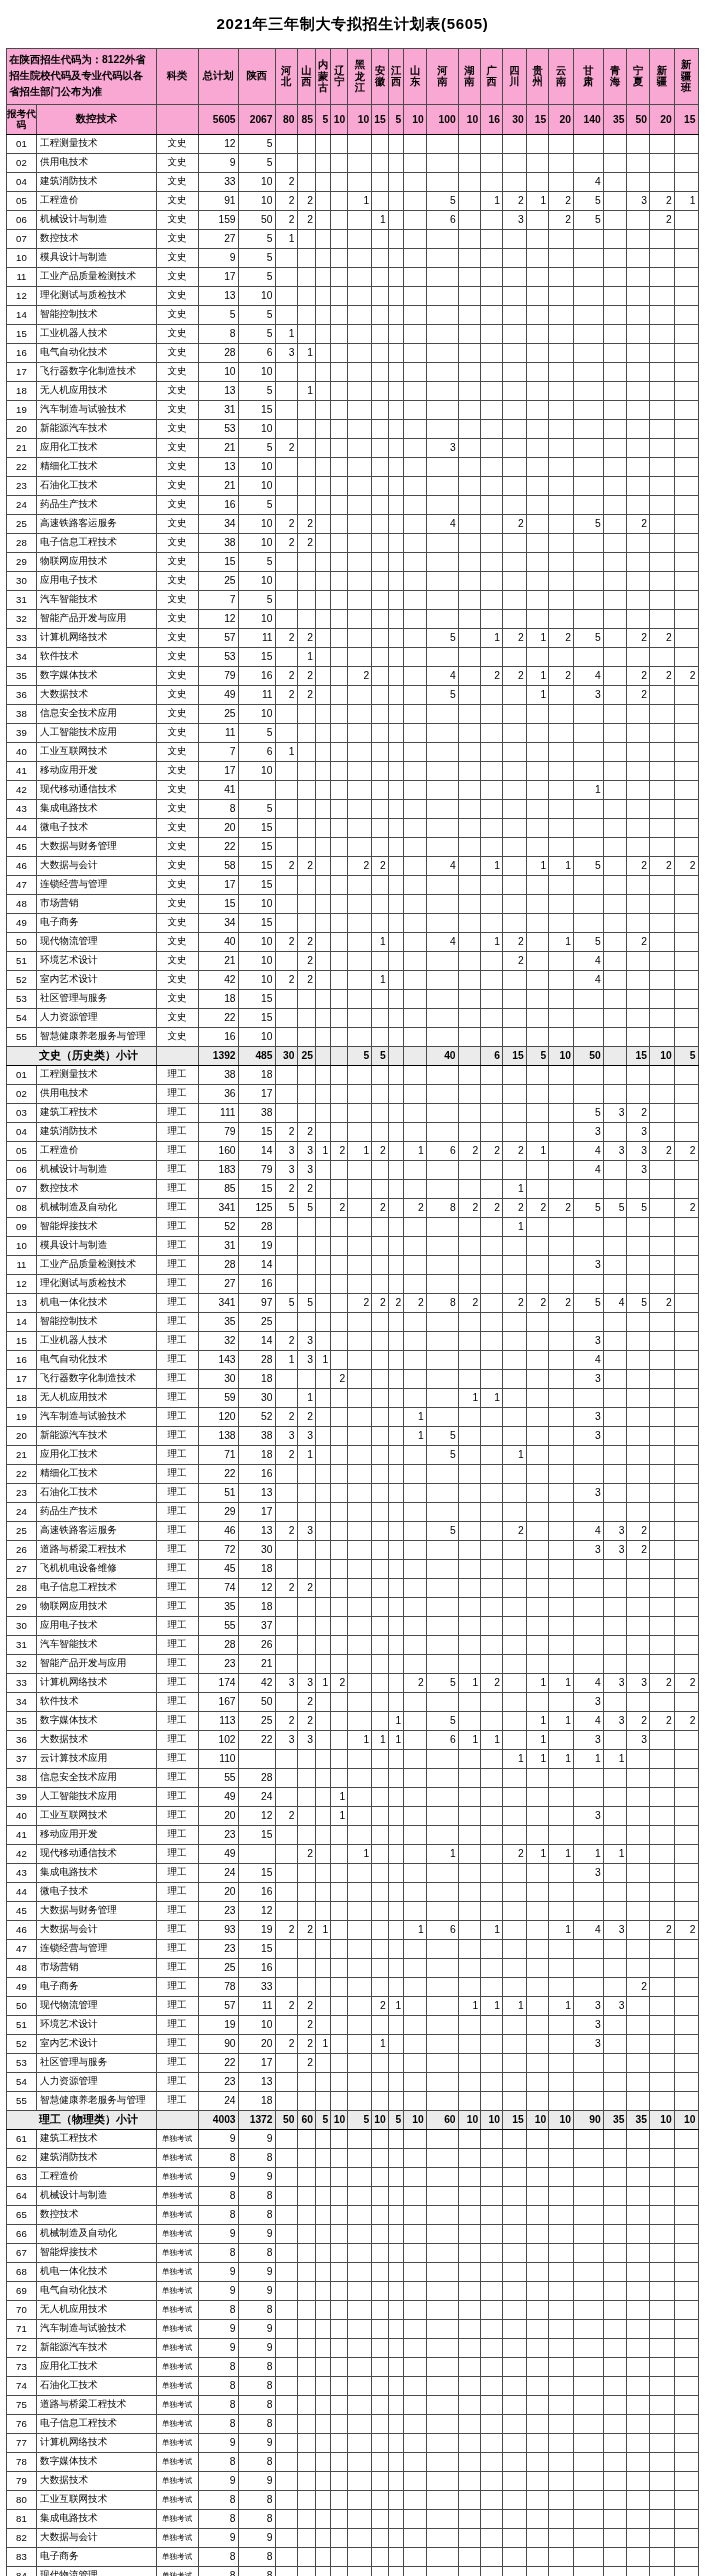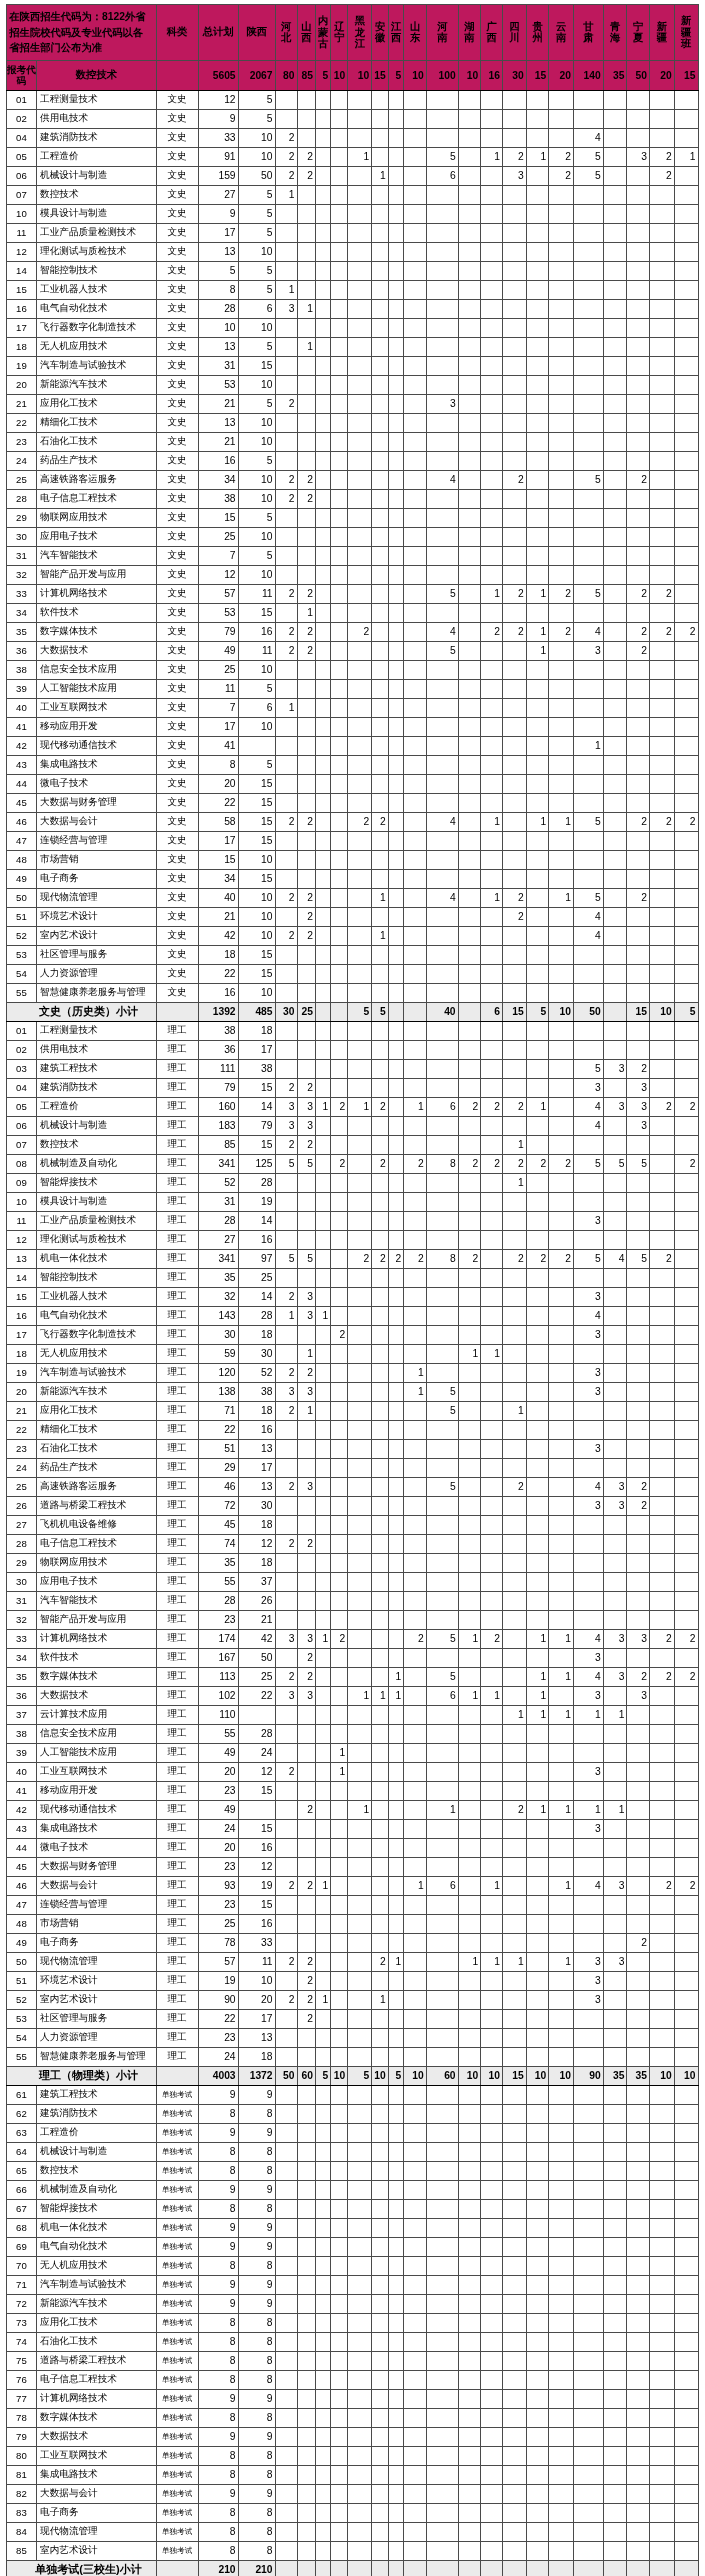--- a/index.html
+++ b/index.html
@@ -1,41 +1,42 @@
 <!DOCTYPE html>
 <html style="font-size:11px"><head>
 <meta charset="utf-8">
 <style>
   html,body{margin:0;padding:0;background:#fff;}
   body{width:705px;height:2576px;overflow:hidden;font-family:"Liberation Sans","DejaVu Sans",sans-serif;color:#000;}
   .page{padding:4.1px 5.5px 0 5.5px;}
   .title{font-size:15px;font-weight:bold;text-align:center;margin:11px 0 13.8px 0;letter-spacing:0.7px;}
   table{border-collapse:collapse;table-layout:fixed;width:693px;border:1.4px solid #000;}
   th,td{border:0.7px solid #4a4a4a;overflow:hidden;white-space:nowrap;padding:0;font-size:10.3px;}
-  thead th{font-weight:bold;background:#be185d;}
+  thead th{font-weight:bold;background:#f9a8d4;}
   .note-cell{font-size:10.3px;text-align:left;padding:1.4px 2.8px;white-space:normal;line-height:1.55;font-weight:bold;}
   .hrow1 th{height:52px;vertical-align:middle;}
   .hrow2 th{height:29px;vertical-align:middle;border-bottom:1.4px solid #000;}
   .vert{width:1.05em;margin:0 auto;word-break:break-all;white-space:normal;line-height:1.12;font-size:10.3px;}
   .hlabel{font-size:10.3px;}
   .code-h{white-space:normal;line-height:1.15;font-size:9.6px;text-align:center;}
   td{height:18px;}
   .c-code{text-align:center;font-size:9.6px;}
   .c-name{text-align:left;padding-left:2.8px;font-size:9.6px;}
   .c-cat{text-align:center;font-size:9.6px;}
   .c-cat.small{font-size:7.6px;}
   .c-num{text-align:right;padding-right:2.1px;font-size:10.3px;}
   .h-num{text-align:right;padding-right:2.1px;font-size:10.3px;margin-left:23px;}
   tr.subtotal td{background:#ebebeb;font-weight:bold;border-top:1.4px solid #000;border-bottom:1.4px solid #000;}
   tr.subtotal .sub-label{text-align:center;font-size:11px;padding-left:15px;}
 </style>
 </head>
 <body>
 
 <div class="page">
+  <div class="title">2021年三年制大专拟招生计划表(5605)</div>
   <table>
     <colgroup>
         <col style="width: 30px;">
         <col style="width: 116px;">
         <col style="width: 41px;">
         <col style="width: 39px;">
         <col style="width: 36px;">
         <col style="width: 21.3px;">
         <col style="width: 18px;">
         <col style="width: 15px;">

